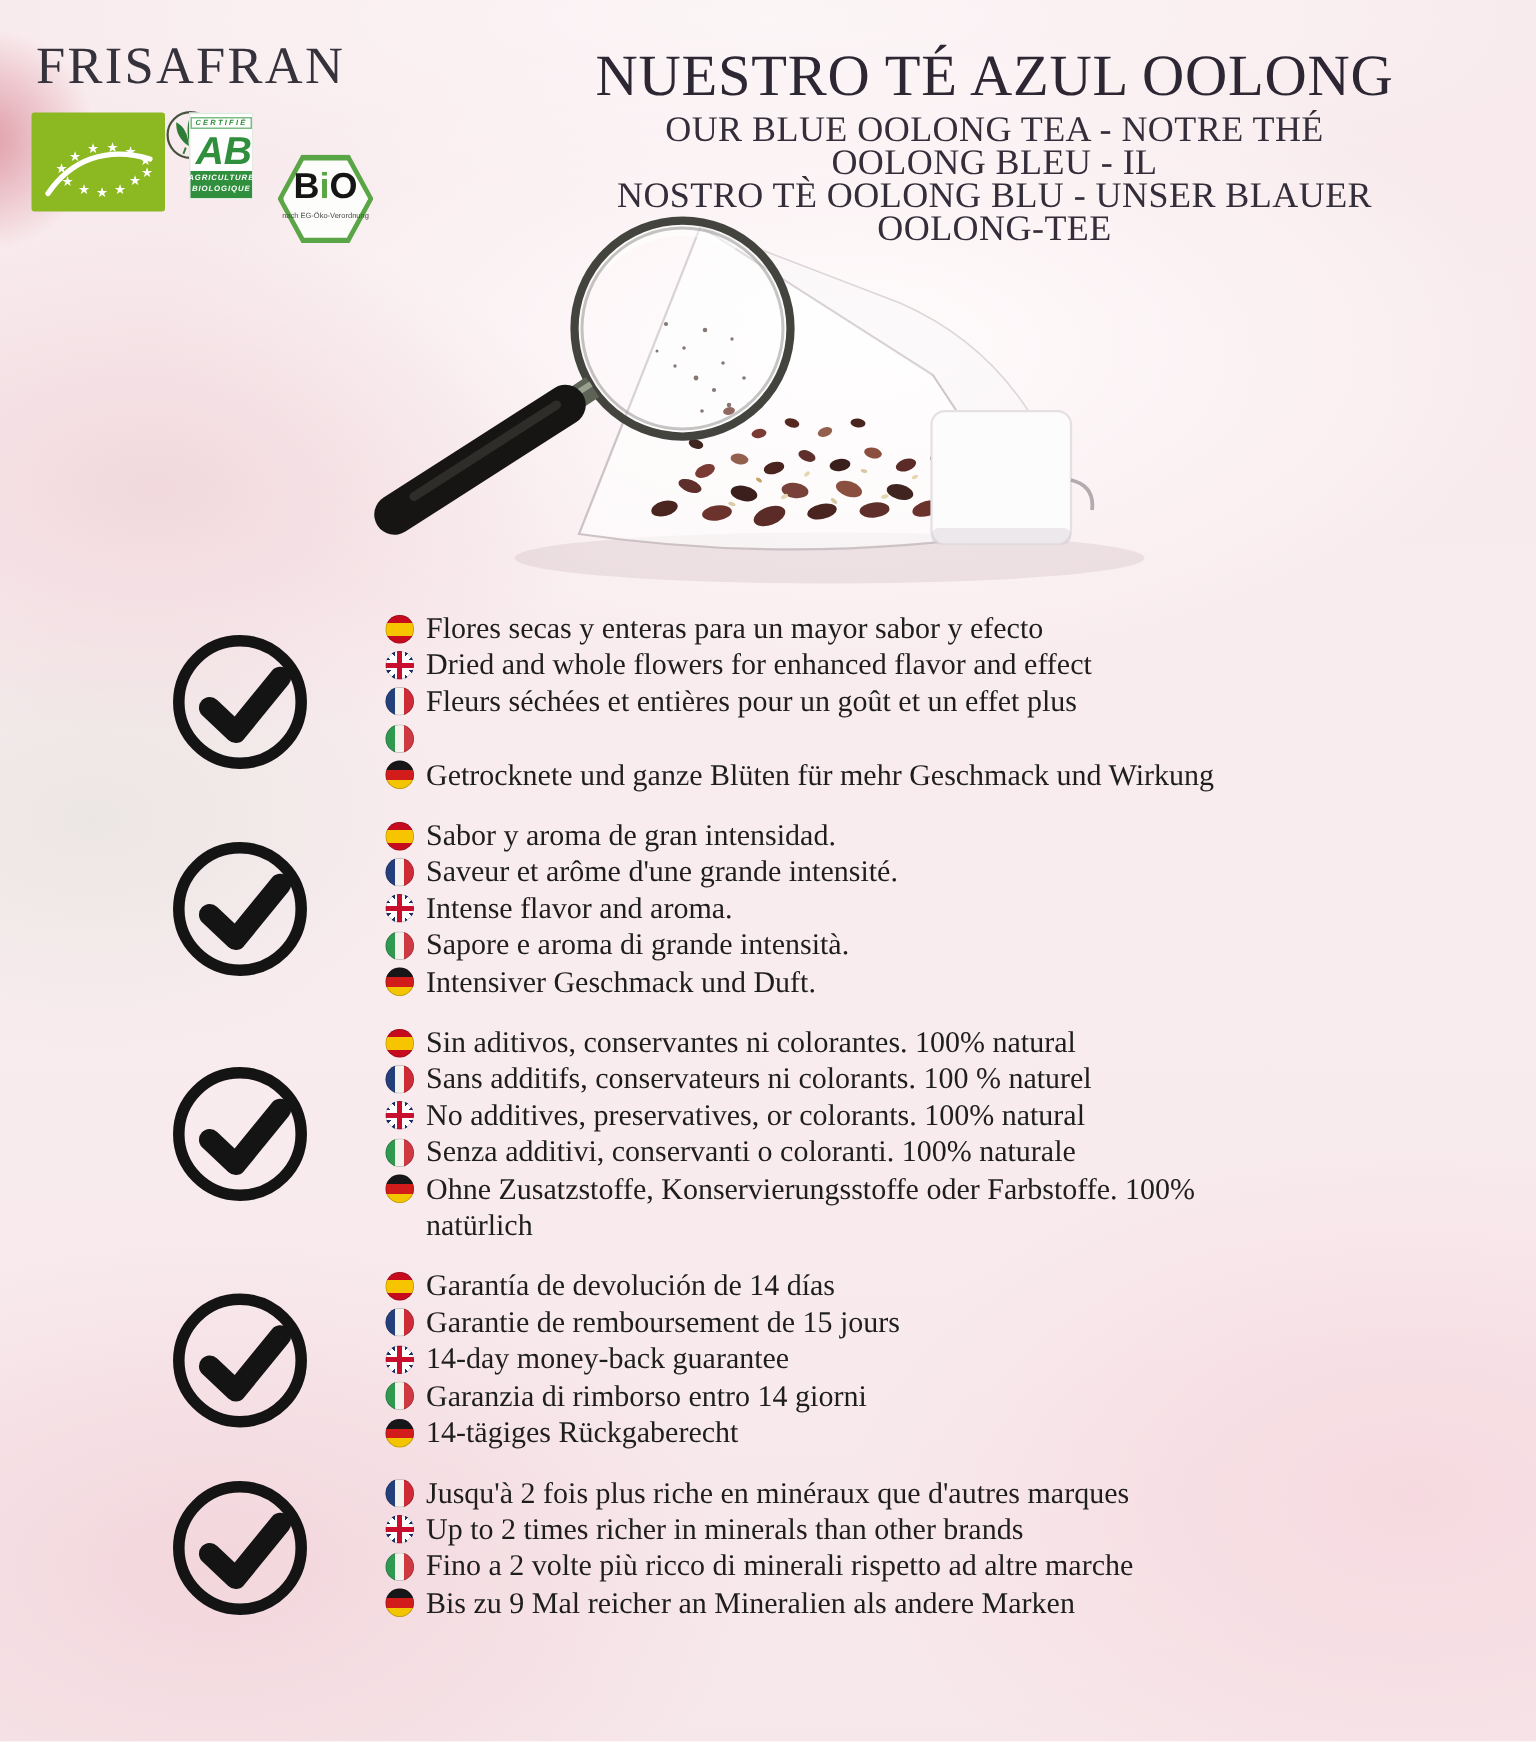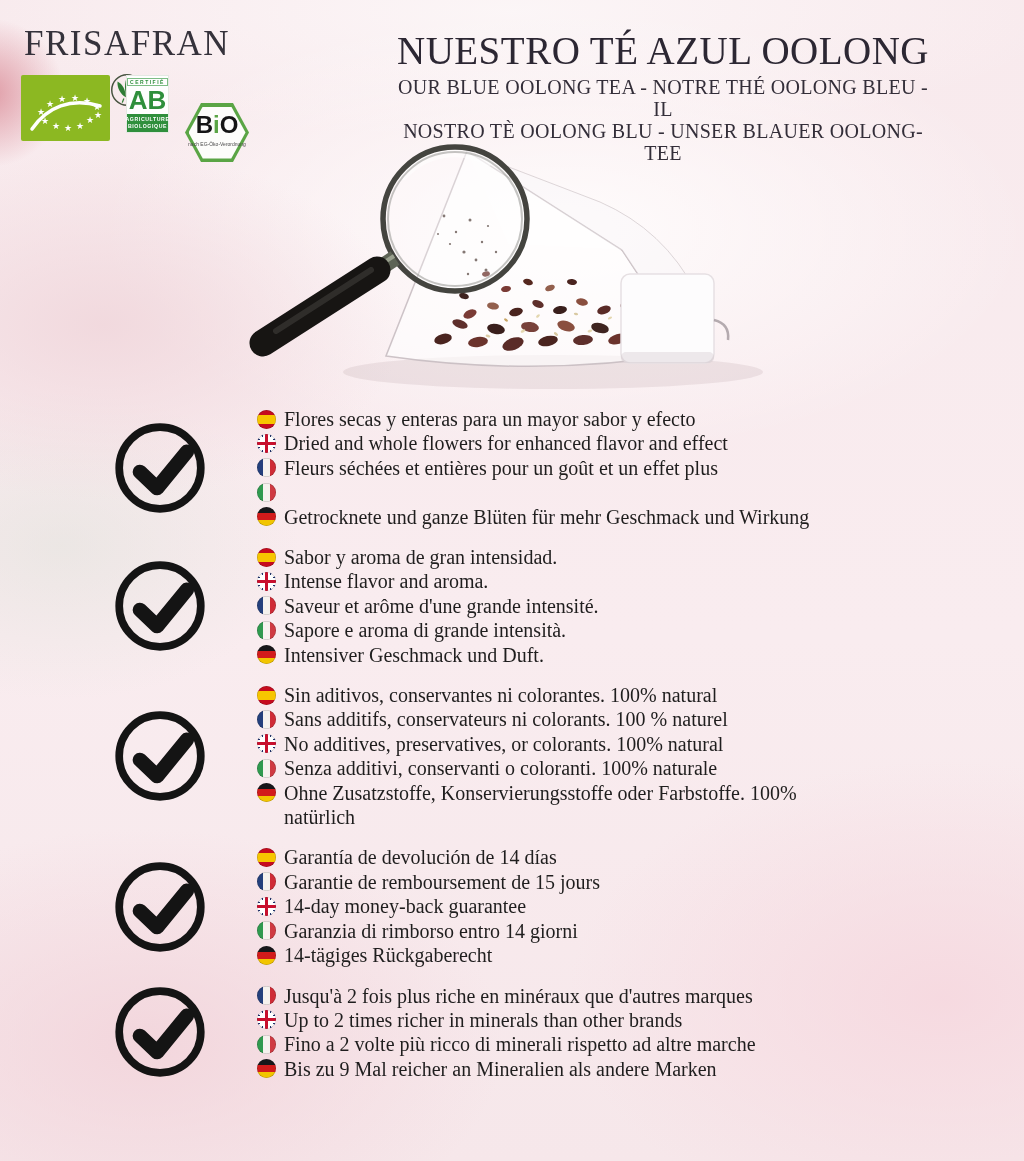--- a/index.html
+++ b/index.html
@@ -20,43 +20,43 @@
   }
 
   
   .brand { position:absolute; left:24px; top:24px; display:flex; align-items:center; gap:6px;flex-direction:column; }
   .brand-name { font-size:35px; color:#35323b; letter-spacing:1.5px; }
 
   .certs { position:absolute; left:21px; top:75px; display:flex; align-items:flex-start; gap:16px; }
 
   .eu-logo { width:89px; height:66px; background:#8cb822; border-radius:2px; }
 
-  .ab-logo { width:43px; height:58px; background:#fefefe; display:flex; flex-direction:column; align-items:center;
-             border:1px solid #e4e9e2; }
+  .ab-logo { width:43px; height:58px; background:#fefefe; display:flex; flex-direction:column; align-items:flex-end;
+             border:1px solid #e4e9e2;font-style:italic; }
   .ab-top { font-family:"Liberation Sans",sans-serif; font-size:5px; letter-spacing:1.5px; color:#2f8f3c;
             border:1px solid #7dbd85; padding:0 2px; margin-top:2px; font-weight:bold; }
   .ab-letters { font-family:"Liberation Sans",sans-serif; font-weight:bold; font-size:26px; color:#2f8f3c; line-height:28px; }
   .ab-band { background:#2f8f3c; width:100%; flex:1; display:flex; flex-direction:column; align-items:center; justify-content:center; }
   .ab-band div { font-family:"Liberation Sans",sans-serif; font-size:5.2px; letter-spacing:0.6px; color:#fff; font-weight:bold; line-height:7px; }
 
   .bio-logo { position:relative; width:64px; height:59px;margin-top:28px; }
   .bio-hex-outer { position:absolute; inset:0; background:#5aa545;
     clip-path:polygon(25% 0, 75% 0, 100% 50%, 75% 100%, 25% 100%, 0 50%); }
   .bio-hex-inner { position:absolute; inset:3.5px; background:#fdfdfb;
     clip-path:polygon(25% 0, 75% 0, 100% 50%, 75% 100%, 25% 100%, 0 50%); }
   .bio-text { position:absolute; left:0; right:0; top:10px; text-align:center;
     font-family:"Liberation Sans",sans-serif; font-weight:bold; font-size:24px; line-height:24px; color:#151515; }
   .bio-text .bio-i { color:#5aa545; }
   .bio-sub { position:absolute; left:0; right:0; top:38px; text-align:center;
     font-family:"Liberation Sans",sans-serif; font-size:5px; color:#4a4a4a; }
 
   
   .title-block { position:absolute; left:396px; top:30px; width:534px; text-align:center; color:#2c2733; }
   .product-title { font-size:39px; letter-spacing:0.5px; line-height:42px; white-space:nowrap; }
-  .product-subtitle { margin-top:4px; font-size:20px; line-height:22px; letter-spacing:0.3px; color:#332e39; }
+  .product-subtitle { margin-top:4px; font-size:24px; line-height:22px; letter-spacing:0.3px; color:#332e39; }
 
   
   .photo { position:absolute; left:238px; top:124px; width:572px; height:276px; }
 
   
   .sections { position:absolute; left:0; top:407px; width:1024px; }
   .section { display:flex; margin-bottom:16px; }
   .check-col { flex:0 0 257px; display:flex; }
   .check-icon { width:96px; height:96px; margin-left:112px; align-self:center; }
   .lines { display:flex; flex-direction:column;justify-content:flex-end; }
@@ -260,26 +260,26 @@
           <circle cx="50" cy="50" r="42.5" fill="none" stroke="#141414" stroke-width="8"></circle>
           <path d="M29 54 L47 71 L78 33" fill="none" stroke="#141414" stroke-width="15" stroke-linecap="round" stroke-linejoin="round"></path>
         </svg>
       </div>
       <div class="lines">
         <div class="line">
             <span class="flag flag-es"></span>
             <span class="line-text">Sabor y aroma de gran intensidad.</span>
           </div>
         <div class="line">
+            <span class="flag flag-fr"></span>
+            <span class="line-text">Saveur et arôme d'une grande intensité.</span>
+          </div>
+        <div class="line">
             <span class="flag flag-uk"></span>
             <span class="line-text">Intense flavor and aroma.</span>
-          </div>
-        <div class="line">
-            <span class="flag flag-fr"></span>
-            <span class="line-text">Saveur et arôme d'une grande intensité.</span>
           </div>
         <div class="line">
             <span class="flag flag-it"></span>
             <span class="line-text">Sapore e aroma di grande intensità.</span>
           </div>
         <div class="line">
             <span class="flag flag-de"></span>
             <span class="line-text">Intensiver Geschmack und Duft.</span>
           </div>
       </div>

